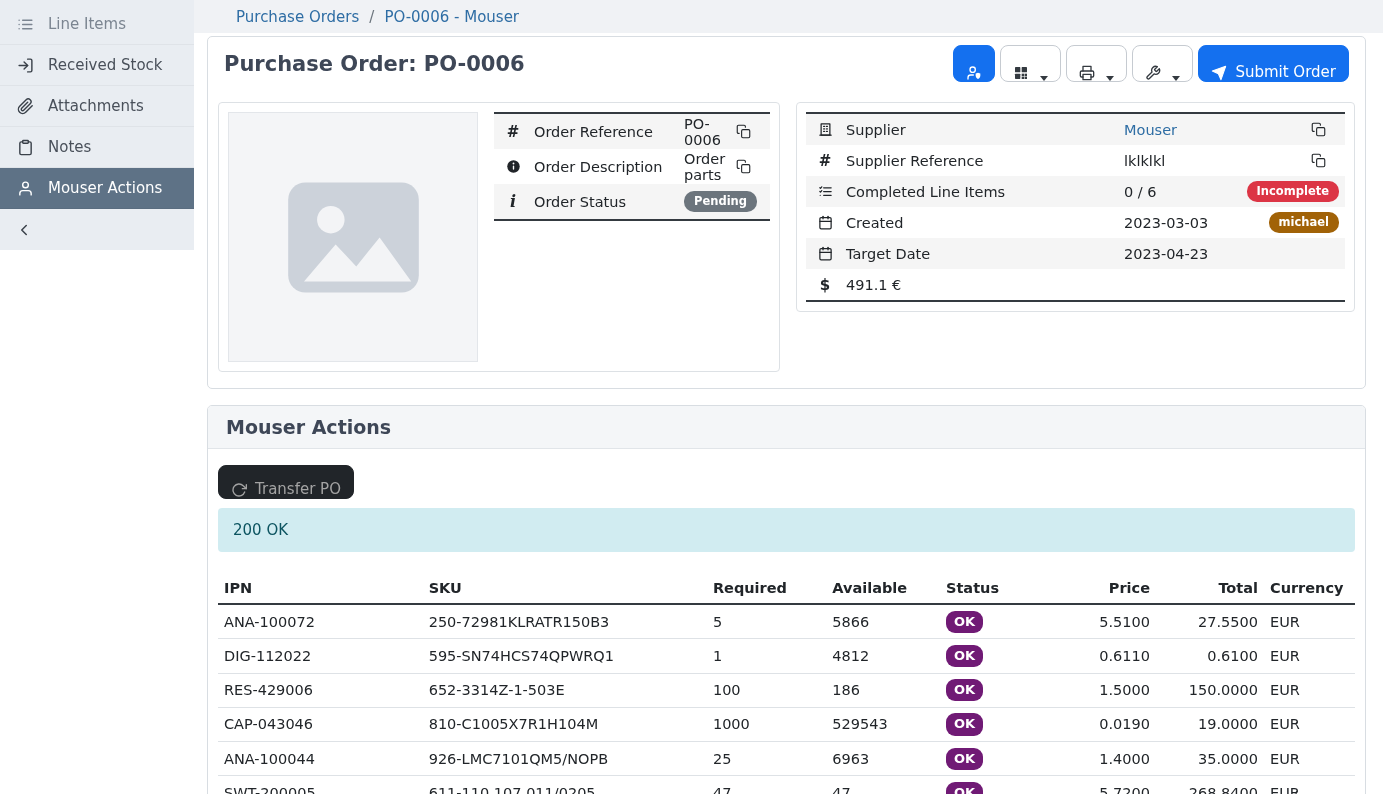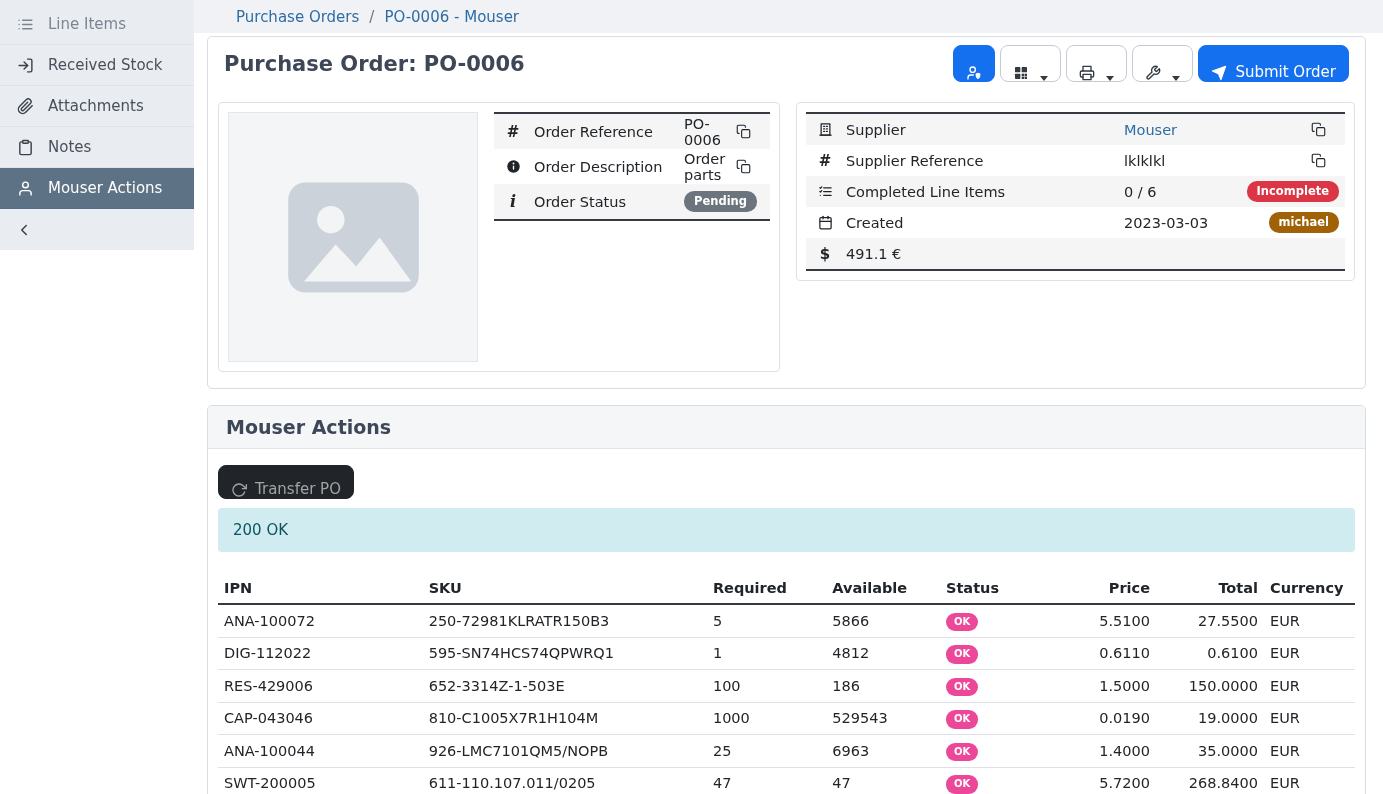--- a/index.html
+++ b/index.html
@@ -57,21 +57,21 @@
   .d-right{display:flex;align-items:center;gap:10px}
   .copy{color:#6c757d;font-size:15px;cursor:pointer}
   .copy svg{stroke-width:1.8}
   .ticon{font-weight:700;font-style:normal;font-size:15px}
   .serif-i{font-family:"DejaVu Serif","Liberation Serif",serif;font-style:italic;font-weight:700;font-size:16px}
 
   .badge{display:inline-block;padding:3px 10px;border-radius:10px;font-size:11.5px;font-weight:600;color:#fff;line-height:1.25;white-space:nowrap}
   .badge-gray{background:#6c757d}
   .badge-red{background:#dc3545}
   .badge-black{background:#a16207}
-  .badge-ok{background:#ec4899;padding:3px 8px;border-radius:9px;font-size:10px;font-weight:700}
+  .badge-ok{background:#701a75;padding:3px 8px;border-radius:9px;font-size:13px;font-weight:700}
 
   
   .plugin-header{background:#f4f6f8;border-bottom:1px solid #e1e5e9;padding:10px 18px;font-size:19px;font-weight:600;color:#3e4757}
   .plugin-body{padding:16px 10px 0}
   .btn-dark{background:#212529;border-color:#212529;color:#a3a3a3;height:34px;font-size:15px}
   .alert-info{background:#d1ecf1;color:#0c5460;border-radius:4px;padding:13px 15px;margin-top:7px;font-size:15px}
 
   .ptable{width:100%;border-collapse:collapse;margin-top:21px;font-size:14.5px;line-height:1.25}
   .ptable col.c0{width:18%}.ptable col.c1{width:25%}.ptable col.c2{width:10.5%}.ptable col.c3{width:10%}
   .ptable col.c4{width:10%}.ptable col.c5{width:9%}.ptable col.c6{width:9.5%}.ptable col.c7{width:8%}
@@ -333,20 +333,33 @@
                       <line x1="16" y1="2" x2="16" y2="6"></line>
                       <line x1="8" y1="2" x2="8" y2="6"></line>
                       <line x1="3" y1="10" x2="21" y2="10"></line>
                     </svg>
                   </span>
                   <span class="d-label">Created</span>
                   <span class="d-value"><span>2023-03-03</span></span>
                   <span class="d-right">
                     <span class="badge badge-black">michael</span>
                   </span>
+                </div>
+                <div class="drow">
+                  <span class="icn">
+                    <svg viewBox="0 0 24 24" fill="none" stroke="currentColor" stroke-width="2" stroke-linecap="round" stroke-linejoin="round">
+                      <rect x="3" y="4" width="18" height="18" rx="2"></rect>
+                      <line x1="16" y1="2" x2="16" y2="6"></line>
+                      <line x1="8" y1="2" x2="8" y2="6"></line>
+                      <line x1="3" y1="10" x2="21" y2="10"></line>
+                    </svg>
+                  </span>
+                  <span class="d-label">Target Date</span>
+                  <span class="d-value"><span>2023-04-23</span></span>
+                  <span class="d-right"></span>
                 </div>
                 <div class="drow">
                   <span class="icn">
                     <b class="ticon">$</b>
                   </span>
                   <span class="d-value"><span>491.1 €</span></span>
                   <span class="d-right"></span>
                 </div>
               </div>
           </div>

